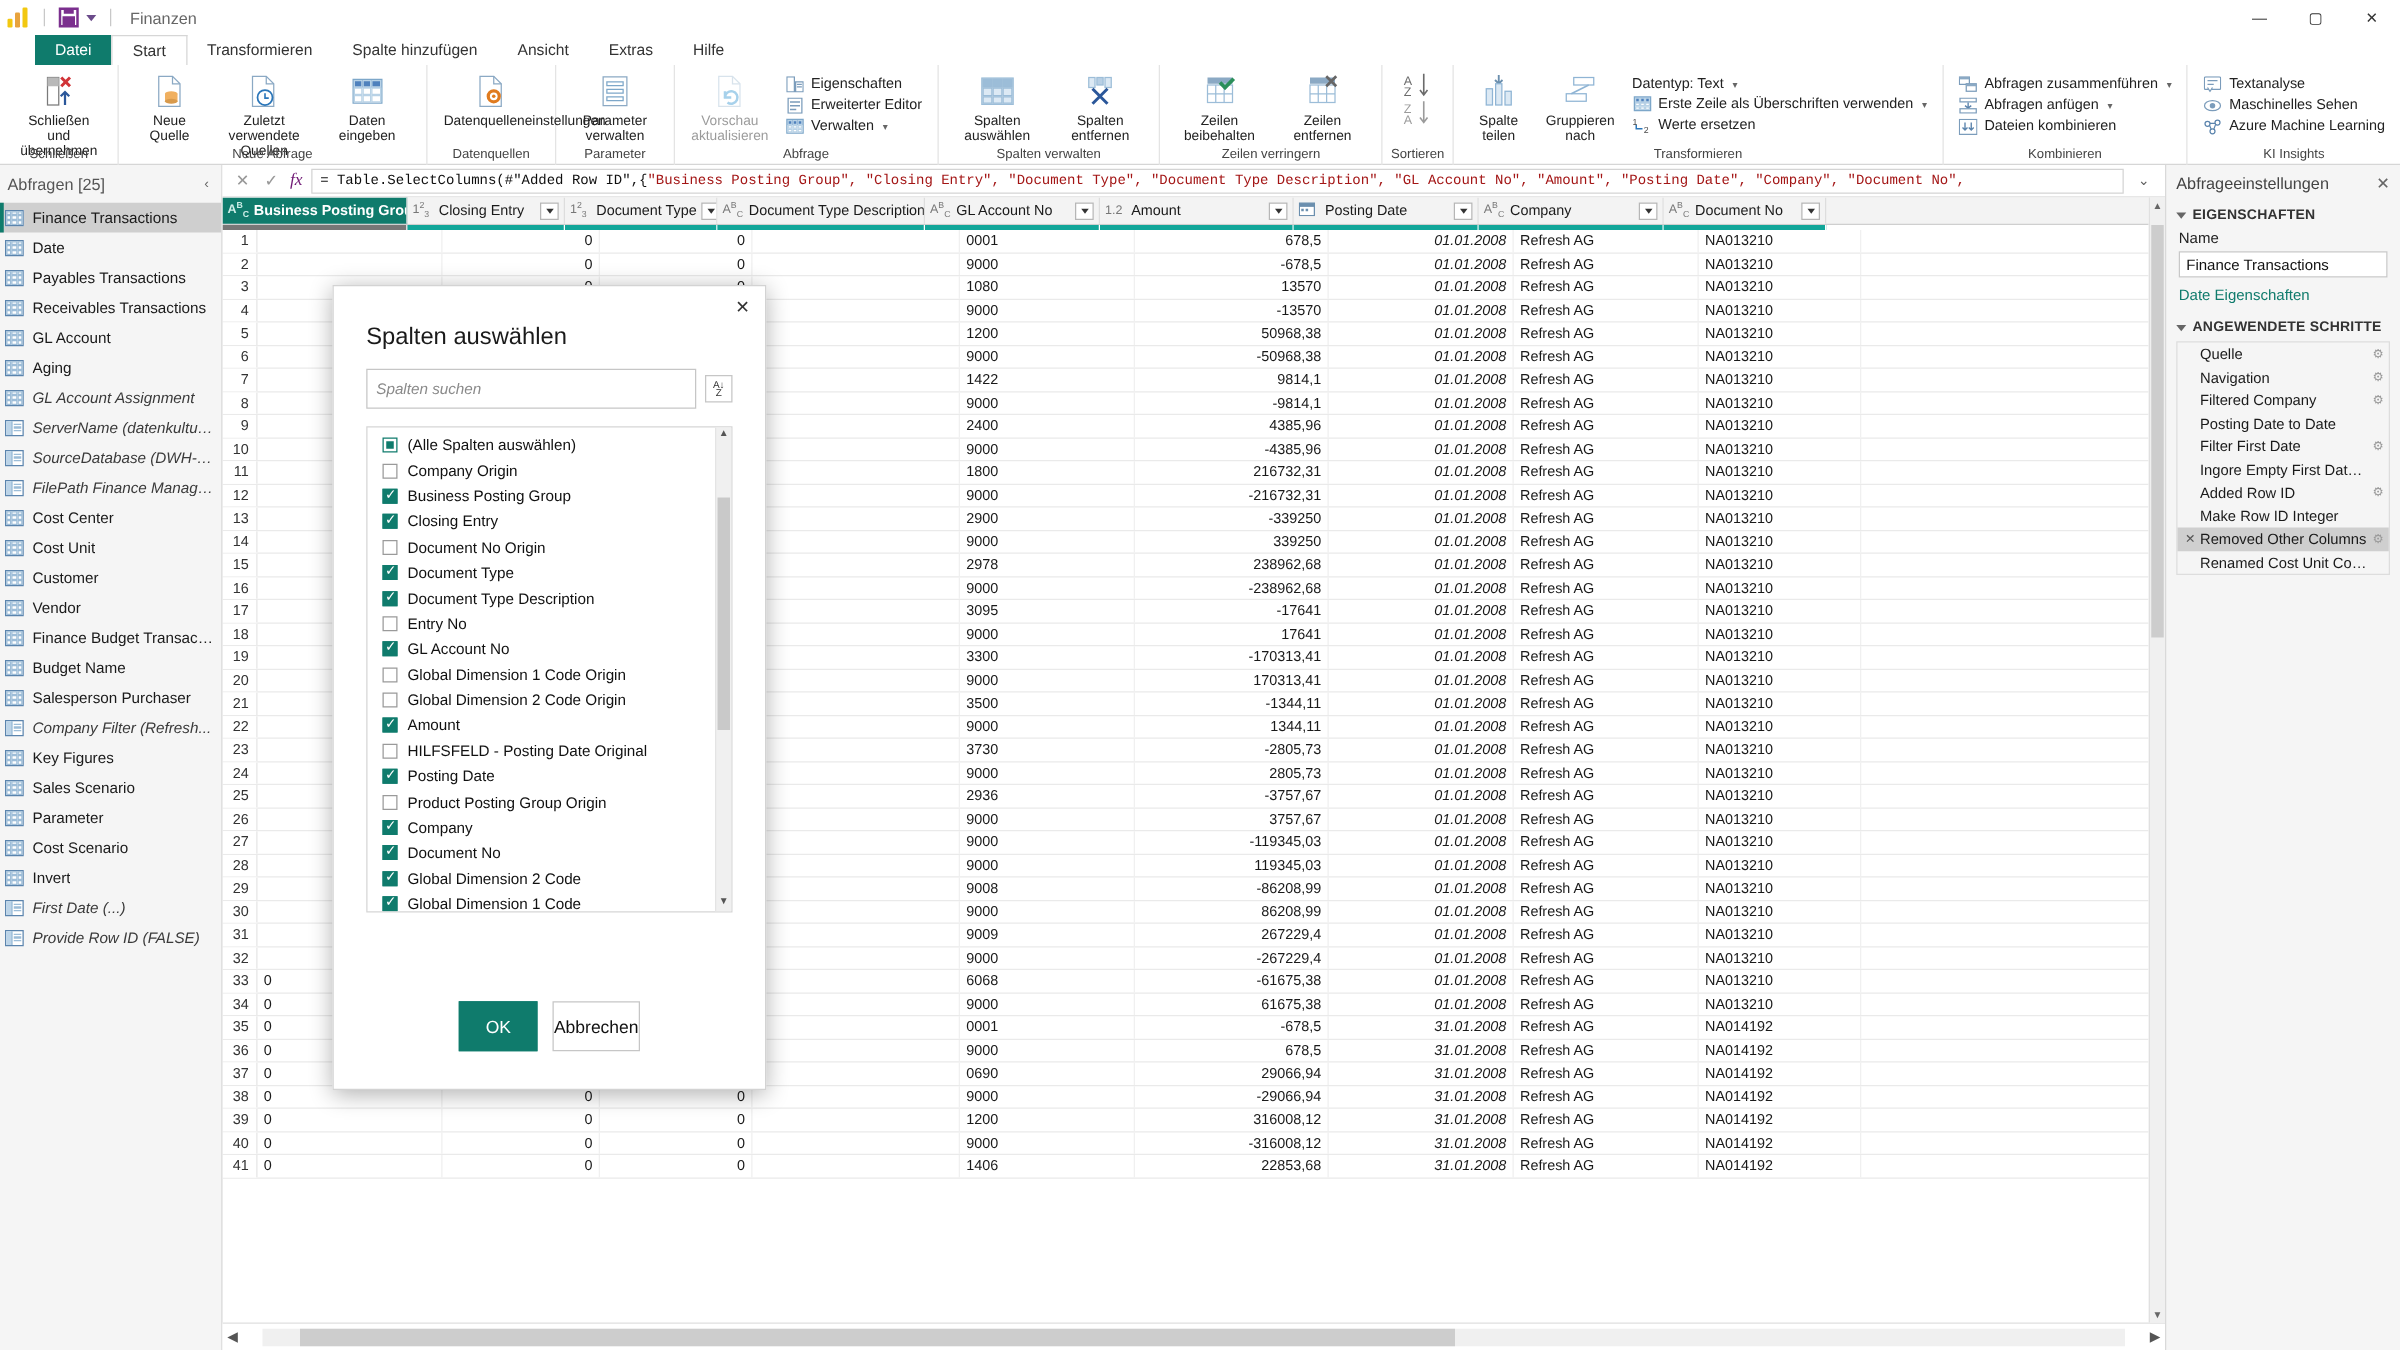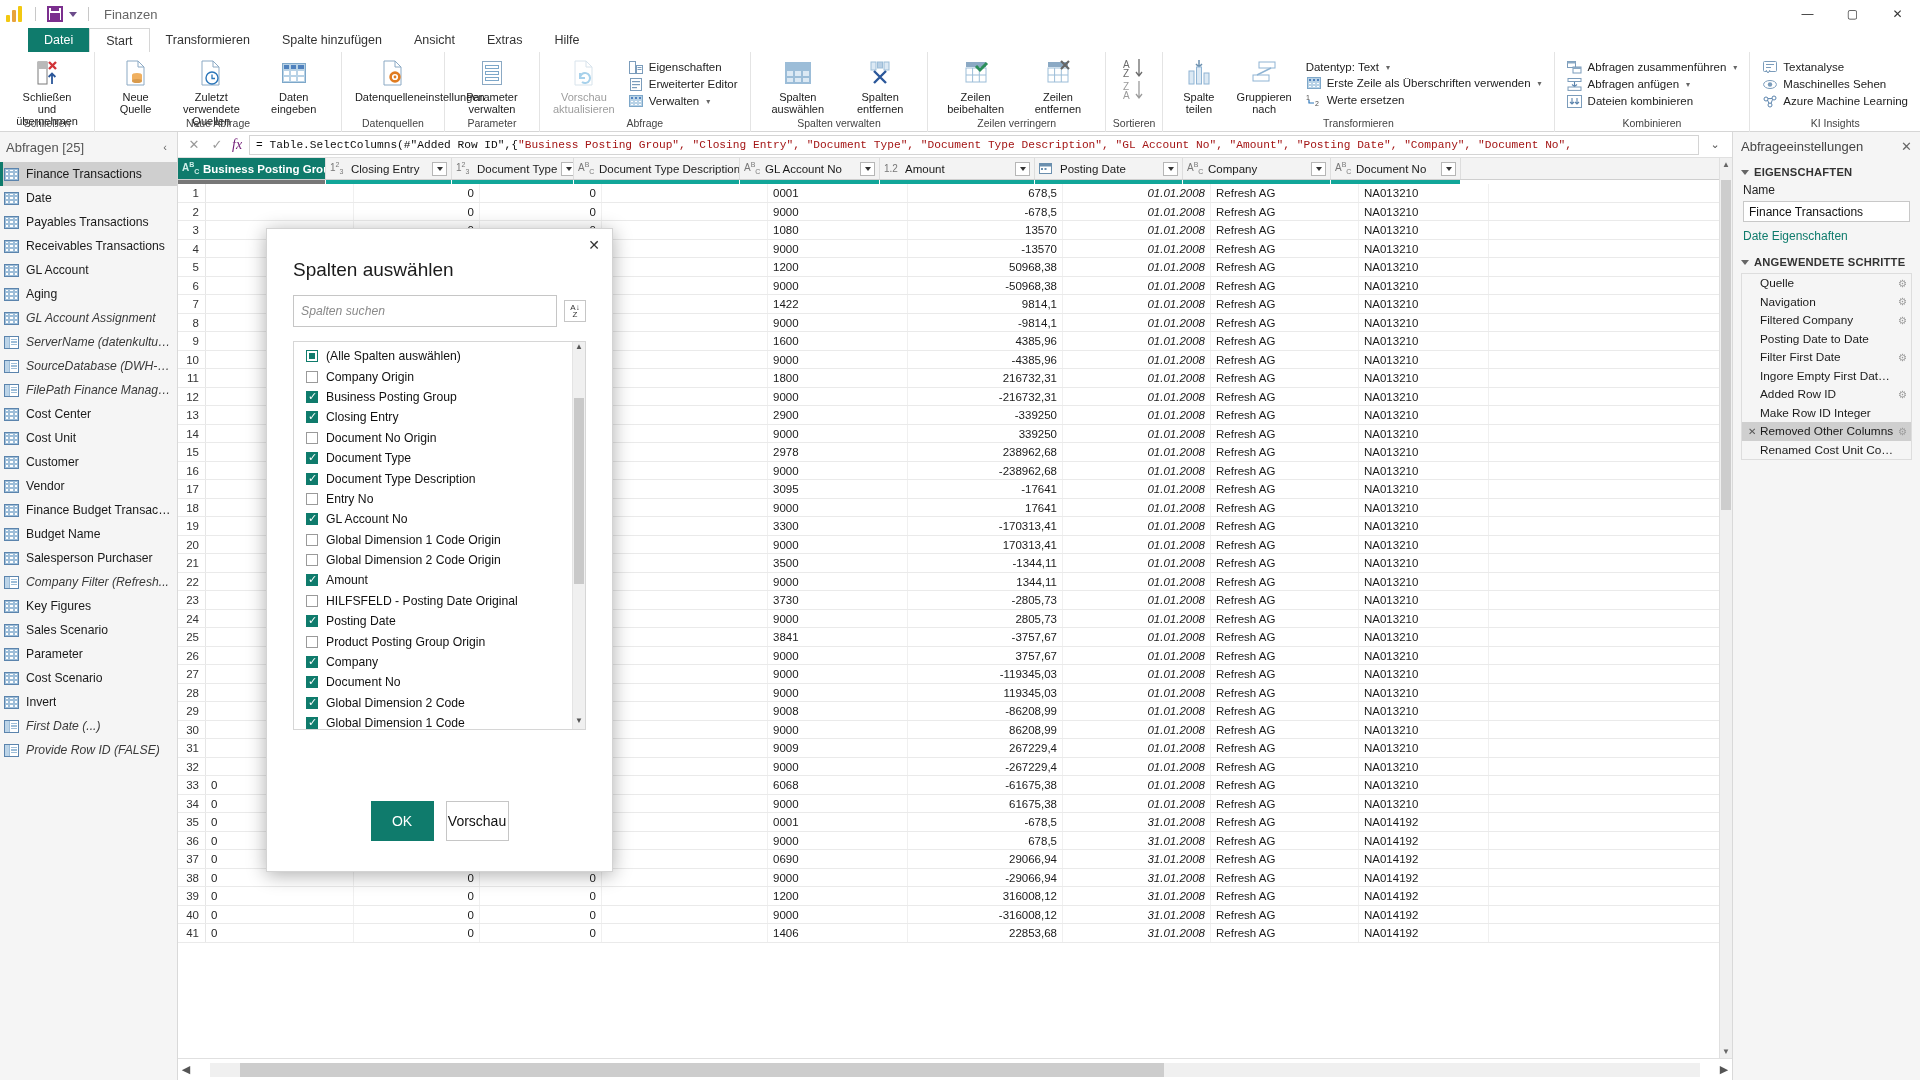--- a/index.html
+++ b/index.html
@@ -1093,21 +1093,21 @@
                 <span class="gc num ital" style="width:148px;flex:none">01.01.2008</span>
                 <span class="gc" style="width:148px;flex:none">Refresh AG</span>
                 <span class="gc" style="width:130px;flex:none">NA013210</span>
               </div>
               <div class="grow">
                 <span class="rn">9</span>
                 <span class="gc" style="width:148px;flex:none"></span>
                 <span class="gc num" style="width:126px;flex:none">0</span>
                 <span class="gc num" style="width:122px;flex:none">0</span>
                 <span class="gc" style="width:166px;flex:none"></span>
-                <span class="gc" style="width:140px;flex:none">1600</span>
+                <span class="gc" style="width:140px;flex:none">2400</span>
                 <span class="gc num" style="width:155px;flex:none">4385,96</span>
                 <span class="gc num ital" style="width:148px;flex:none">01.01.2008</span>
                 <span class="gc" style="width:148px;flex:none">Refresh AG</span>
                 <span class="gc" style="width:130px;flex:none">NA013210</span>
               </div>
               <div class="grow">
                 <span class="rn">10</span>
                 <span class="gc" style="width:148px;flex:none"></span>
                 <span class="gc num" style="width:126px;flex:none">0</span>
                 <span class="gc num" style="width:122px;flex:none">0</span>
@@ -1285,21 +1285,21 @@
                 <span class="gc num ital" style="width:148px;flex:none">01.01.2008</span>
                 <span class="gc" style="width:148px;flex:none">Refresh AG</span>
                 <span class="gc" style="width:130px;flex:none">NA013210</span>
               </div>
               <div class="grow">
                 <span class="rn">25</span>
                 <span class="gc" style="width:148px;flex:none"></span>
                 <span class="gc num" style="width:126px;flex:none">0</span>
                 <span class="gc num" style="width:122px;flex:none">0</span>
                 <span class="gc" style="width:166px;flex:none"></span>
-                <span class="gc" style="width:140px;flex:none">3841</span>
+                <span class="gc" style="width:140px;flex:none">2936</span>
                 <span class="gc num" style="width:155px;flex:none">-3757,67</span>
                 <span class="gc num ital" style="width:148px;flex:none">01.01.2008</span>
                 <span class="gc" style="width:148px;flex:none">Refresh AG</span>
                 <span class="gc" style="width:130px;flex:none">NA013210</span>
               </div>
               <div class="grow">
                 <span class="rn">26</span>
                 <span class="gc" style="width:148px;flex:none"></span>
                 <span class="gc num" style="width:126px;flex:none">0</span>
                 <span class="gc num" style="width:122px;flex:none">0</span>
@@ -1671,18 +1671,18 @@
             </div>
           </div>
         <div class="dlg-vs">
           <div class="a" style="top:0">▲</div>
           <div class="thumb"></div>
           <div class="a" style="bottom:0">▼</div>
         </div>
       </div>
       <div class="dlg-foot">
         <div class="btn primary">OK</div>
-        <div class="btn secondary">Vorschau</div>
+        <div class="btn secondary">Abbrechen</div>
       </div>
     </div>
   </div>
 
 </div>
 
 </body></html>

